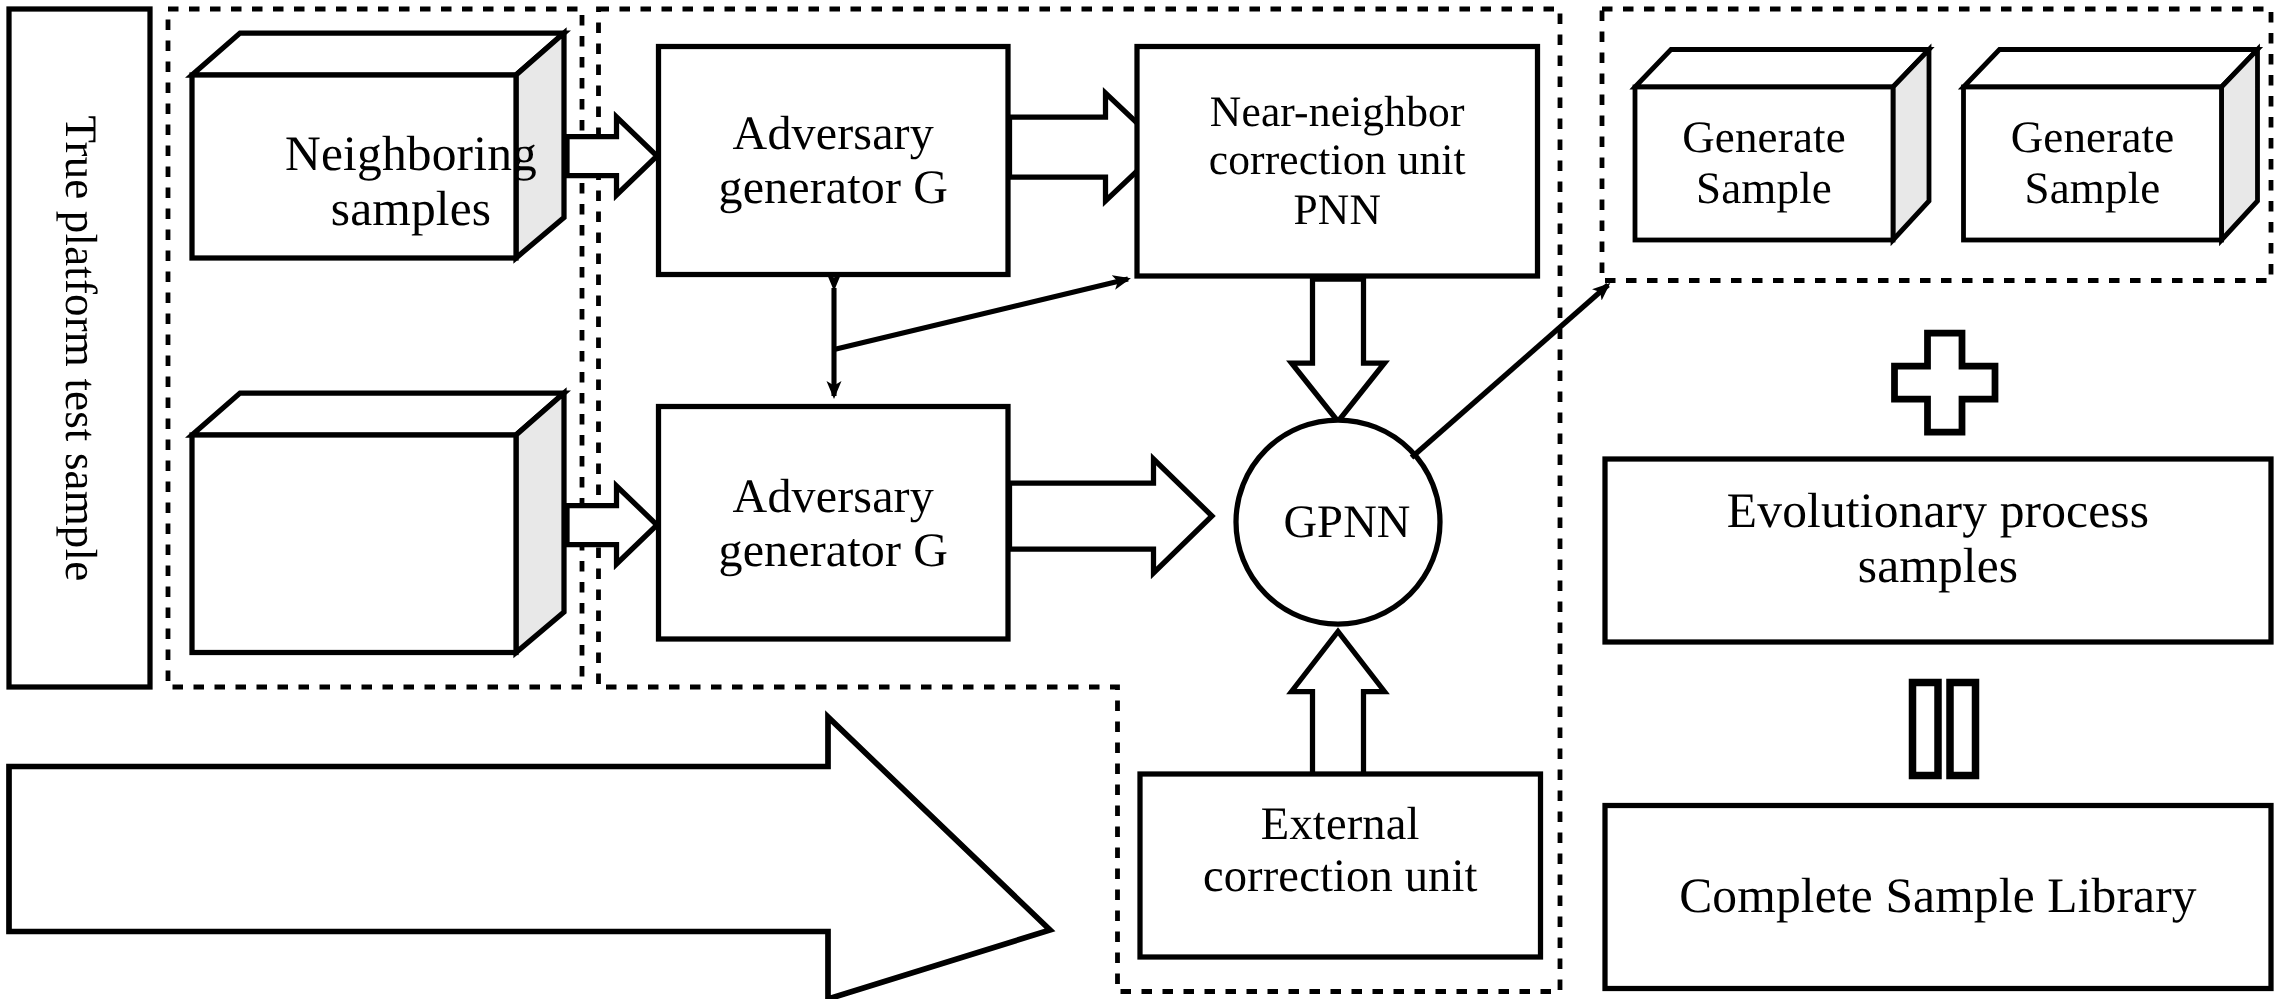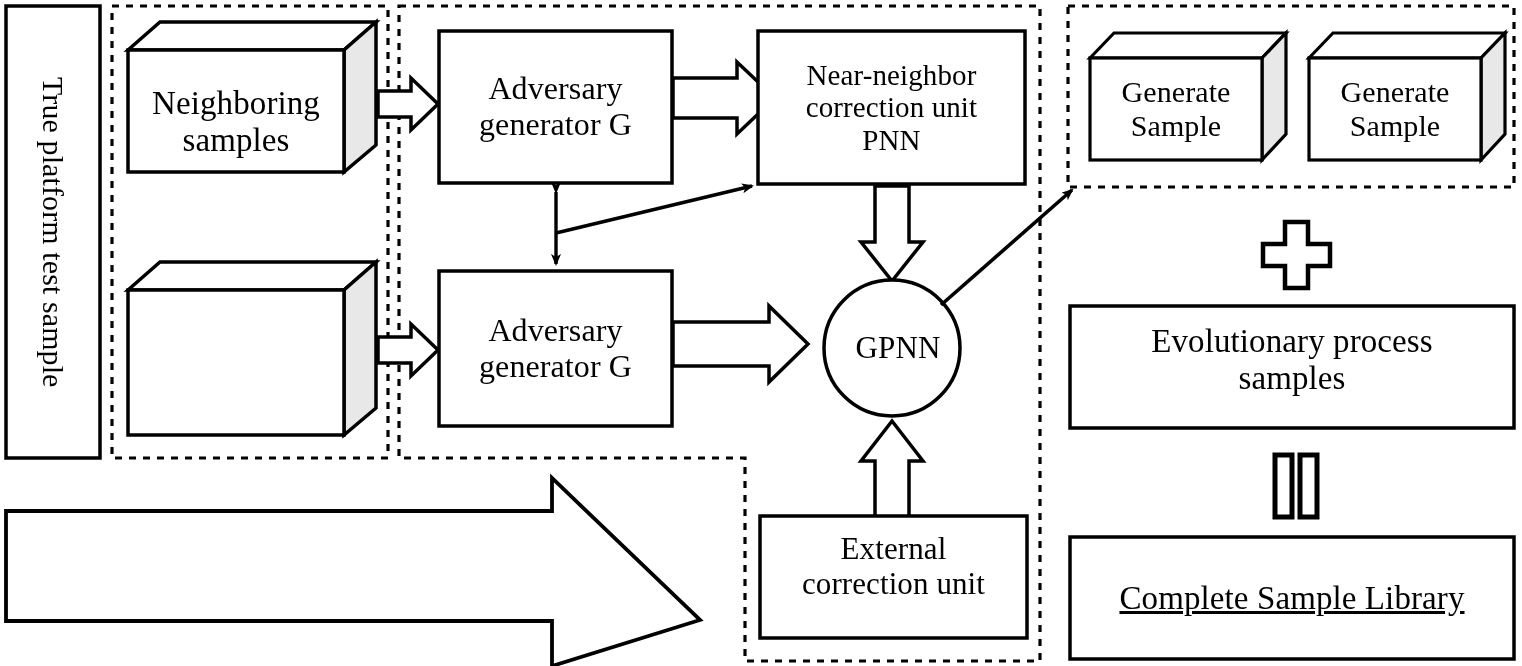--- a/index.html
+++ b/index.html
@@ -92,21 +92,21 @@
   <g>
     <rect x="1275" y="455" width="17" height="62" fill="#fff" stroke="#000" stroke-width="5"></rect>
     <rect x="1300" y="455" width="17" height="62" fill="#fff" stroke="#000" stroke-width="5"></rect>
   </g>
 
   <rect x="1070" y="537" width="444" height="122" fill="#fff" stroke="#000" stroke-width="3.5"></rect>
 </svg>
 
 <div class="lbl vert" style="left:6px;top:6px;width:94px;height:452px;font-size:30px;">True platform test sample</div>
 
-<div class="lbl" style="left:128px;top:50px;width:216px;height:144px;font-size:33px;white-space:pre-line;">Neighboring
+<div class="lbl" style="left:128px;top:50px;width:216px;height:144px;font-size:33px;white-space:pre-line;padding-left:38px;">Neighboring
 samples</div>
 
 
 <div class="lbl" style="left:439px;top:31px;width:233px;height:152px;font-size:32px;white-space:pre-line;">Adversary
 generator G</div>
 
 <div class="lbl" style="left:439px;top:271px;width:233px;height:155px;font-size:32px;white-space:pre-line;">Adversary
 generator G</div>
 
 <div class="lbl" style="left:758px;top:31px;width:267px;height:153px;font-size:29px;white-space:pre-line;">Near-neighbor
@@ -121,15 +121,15 @@
 
 <div class="lbl" style="left:1090px;top:58px;width:172px;height:102px;font-size:30px;white-space:pre-line;">Generate
 Sample</div>
 
 <div class="lbl" style="left:1309px;top:58px;width:172px;height:102px;font-size:30px;white-space:pre-line;">Generate
 Sample</div>
 
 <div class="lbl" style="left:1070px;top:306px;width:444px;height:108px;font-size:33px;white-space:pre-line;">Evolutionary process
 samples</div>
 
-<div class="lbl" style="left:1070px;top:537px;width:444px;height:122px;font-size:33px;text-decoration:underline;">Complete Sample Library</div>
+<div class="lbl" style="left:1070px;top:537px;width:444px;height:122px;font-size:33px;">Complete Sample Library</div>
 
 </div>
 
 </body></html>

